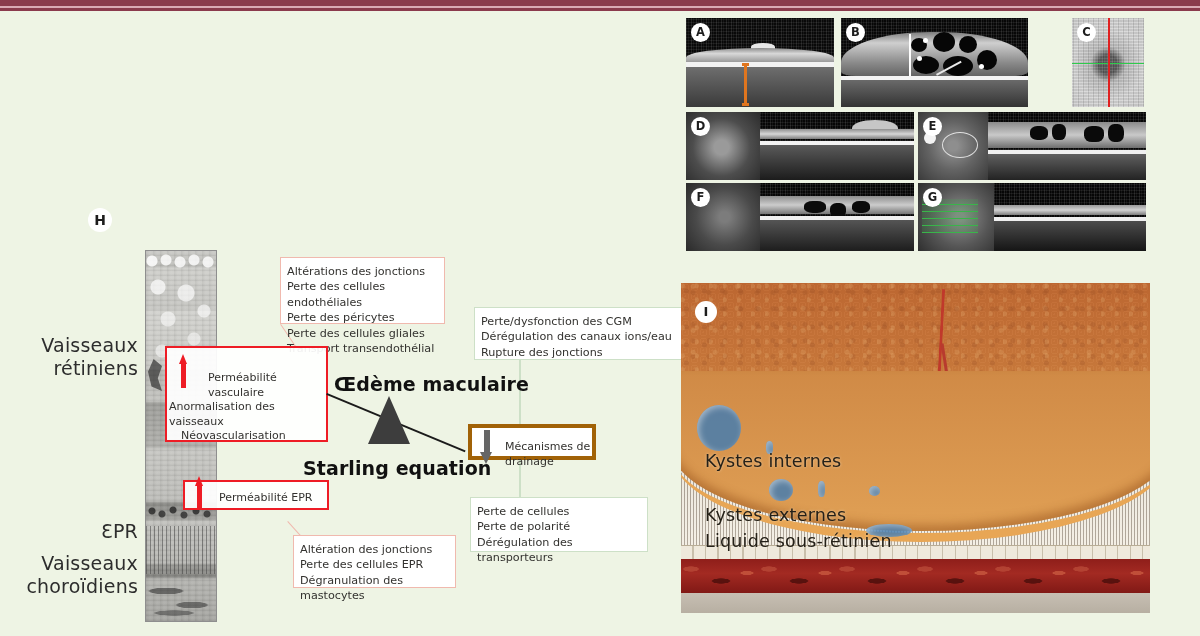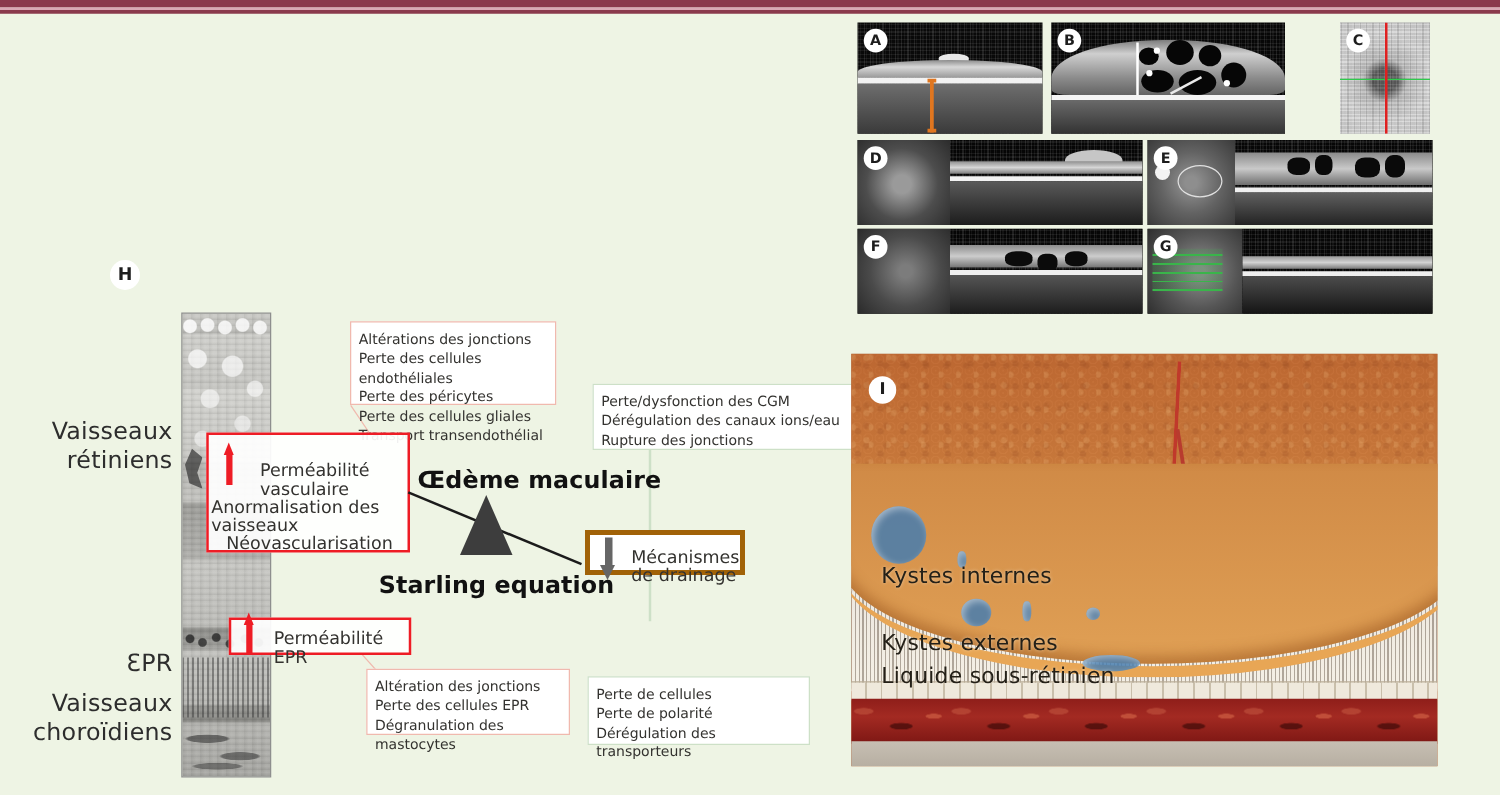--- a/index.html
+++ b/index.html
@@ -112,26 +112,26 @@
     white-space:pre-line;
   }
   .box.pink{border:1px solid #f0b9ae;}
   .box.green{border:1px solid #cde0c7;}
   .box.greenthick{border:4px solid #a16207;}
   .box.red{border:2px solid #ee1c25;background:rgba(255,255,255,.93);}
 
   #box-junction{left:280px;top:257px;width:165px;height:67px;}
   #box-epr-detail{left:293px;top:535px;width:163px;height:53px;}
   #box-cgm{left:474px;top:307px;width:223px;height:53px;}
-  #box-cells{left:470px;top:497px;width:178px;height:55px;margin-top:44px;}
+  #box-cells{left:470px;top:497px;width:178px;height:55px;}
   #box-vasc{left:165px;top:346px;width:163px;height:96px;padding:0;}
-  #box-epr{left:183px;top:494px;width:146px;height:30px;padding:0;}
+  #box-epr{left:183px;top:480px;width:146px;height:30px;padding:0;}
   #box-drain{left:468px;top:424px;width:128px;height:36px;padding:0;}
 
-  .redline{position:absolute;font-size:14px;color:#33322f;font-family:"DejaVu Sans",sans-serif;}
+  .redline{position:absolute;font-size:11px;color:#33322f;font-family:"DejaVu Sans",sans-serif;}
   #vasc-l1{left:41px;top:22px;}
   #vasc-l2{left:2px;top:51px;}
   #vasc-l3{left:14px;top:80px;}
   #epr-l1{left:34px;top:8px;}
   #drain-l1{left:33px;top:11px;}
 
   
   .uparrow{position:absolute;width:9px;}
   .uparrow .shaft{position:absolute;left:2px;top:8px;width:5px;height:26px;background:#ee1c25;}
   .uparrow .head{position:absolute;left:0;top:0;width:0;height:0;

